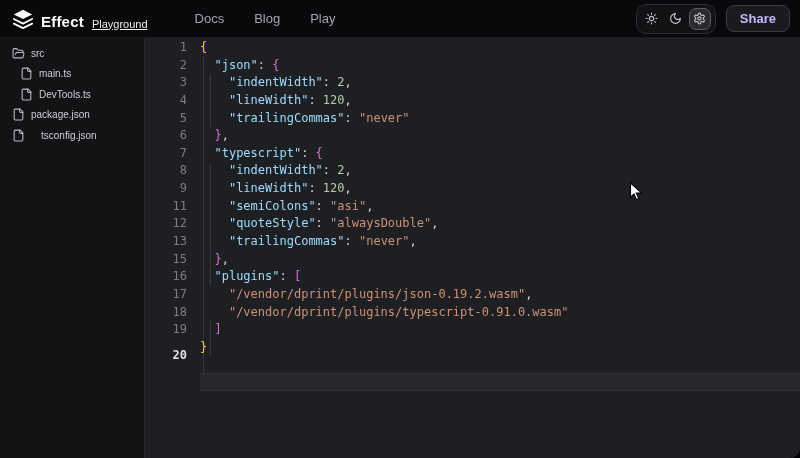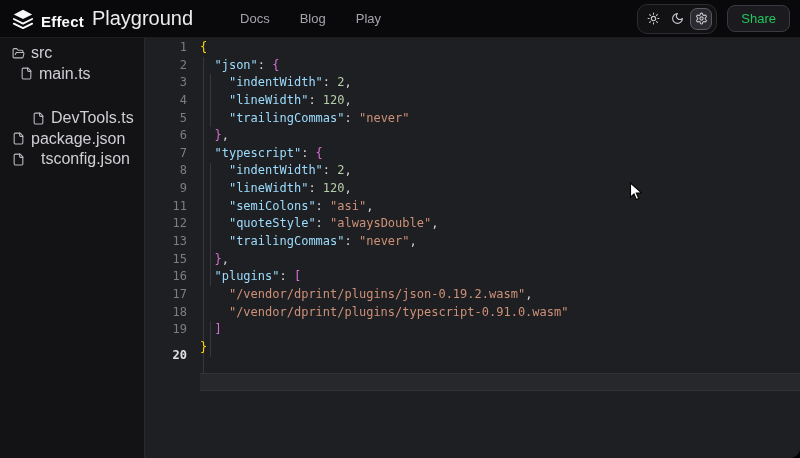--- a/index.html
+++ b/index.html
@@ -11,49 +11,49 @@
   }
   
   header {
     position:absolute; top:0; left:0; right:0; height:38px;
     background:#09090b; border-bottom:1px solid #1d1d20;
     display:flex; align-items:center; padding:0 10px 0 12px;
   }
   .brand { display:flex; align-items:flex-end; gap:7px; }
   .logo { width:22px; height:22px; display:flex; align-items:center; color:#fafafa; }
   .brand-bold { color:#fafafa; font-size:15px; font-weight:700; letter-spacing:.2px; }
-  .brand-light { color:#ececee; font-size:20px; font-weight:500; margin-left:1px; }
+  .brand-light { color:#ececee; font-size:11px; font-weight:500; margin-left:1px;text-decoration:underline; }
   nav { display:flex; gap:30px; margin-left:47px; }
   nav a { color:#a4a4ad; font-size:13px; text-decoration:none; cursor:pointer;text-align:center; }
   .hspacer { flex:1; }
   .theme-toggle {
     display:flex; align-items:center; gap:2px;
     background:#121214; border:1px solid #2c2c31; border-radius:10px;
     padding:3px 4px; margin-right:10px;
   }
   .theme-btn {
     width:22px; height:22px; display:flex; align-items:center; justify-content:center;
     background:transparent; border:1px solid transparent; border-radius:7px;
     color:#c9c9cf; cursor:pointer;
   }
   .theme-btn.selected { background:#2a2a30; border-color:#5a5a62; }
   .share-btn {
     background:#1b1b1f; border:1px solid #3a3a41; border-radius:8px;
-    color:#22c55e; font-size:13px; font-weight:400; font-family:"Liberation Sans",sans-serif;
+    color:#c4b5fd; font-size:13px; font-weight:700; font-family:"Liberation Sans",sans-serif;
     padding:6px 13px; cursor:pointer; line-height:1;
   }
   
   .main { position:absolute; top:38px; left:0; right:0; bottom:0; display:flex; }
   .sidebar {
     width:145px; background:#131315; border-right:1px solid #29292d;
     padding-top:5px; overflow:hidden; flex:none;
   }
   .tree-row {
     height:20.5px; display:flex; align-items:center; gap:6px;
-    color:#cfcfd4; font-size:16px; cursor:pointer; white-space:nowrap;
+    color:#cfcfd4; font-size:10px; cursor:pointer; white-space:nowrap;
   }
   .tree-row.selected { background:#15212f; color:#3b9af7; }
   .tree-row.selected .tree-icon { color:#3b9af7; }
   .tree-icon { width:13px; height:13px; flex:none; color:#b9b9c0; display:flex; }
   .tree-icon svg { width:13px; height:13px; }
   
   .editor { position:relative; flex:1; background:#1e1f22; overflow:hidden;
     font-family:"DejaVu Sans Mono","Liberation Mono",monospace; font-size:12px; }
   .code-scroll { position:absolute; inset:0; padding-top:1px; }
   .code-line { position:relative; display:flex; height:17.65px; line-height:17.65px; white-space:pre; }
@@ -136,21 +136,21 @@
         </div>
         <div class="tree-row" style="padding-left: 20px;">
           <span class="tree-icon">
             <svg viewBox="0 0 24 24" fill="none" stroke="currentColor" stroke-width="2" stroke-linejoin="round" stroke-linecap="round">
               <path d="M15 2H6a2 2 0 0 0-2 2v16a2 2 0 0 0 2 2h12a2 2 0 0 0 2-2V7Z"></path>
               <path d="M14 2v4a2 2 0 0 0 2 2h4"></path>
             </svg>
           </span>
           <span>main.ts</span>
         </div>
-        <div class="tree-row" style="padding-left: 32px; margin-top: 24px;">
+        <div class="tree-row" style="padding-left: 20px;">
           <span class="tree-icon">
             <svg viewBox="0 0 24 24" fill="none" stroke="currentColor" stroke-width="2" stroke-linejoin="round" stroke-linecap="round">
               <path d="M15 2H6a2 2 0 0 0-2 2v16a2 2 0 0 0 2 2h12a2 2 0 0 0 2-2V7Z"></path>
               <path d="M14 2v4a2 2 0 0 0 2 2h4"></path>
             </svg>
           </span>
           <span>DevTools.ts</span>
         </div>
         <div class="tree-row" style="padding-left: 12px;">
           <span class="tree-icon">

